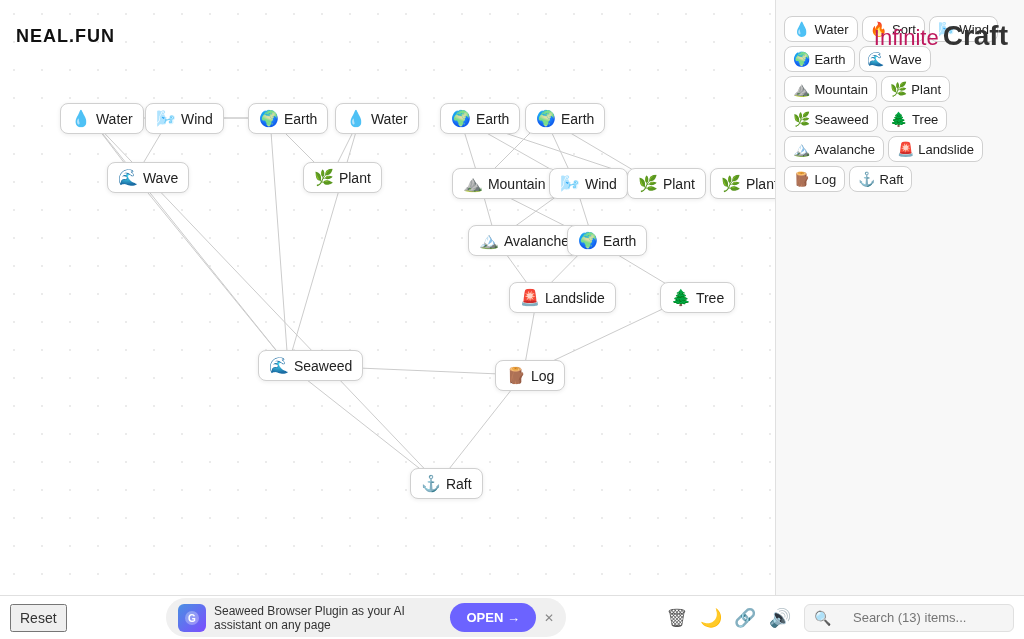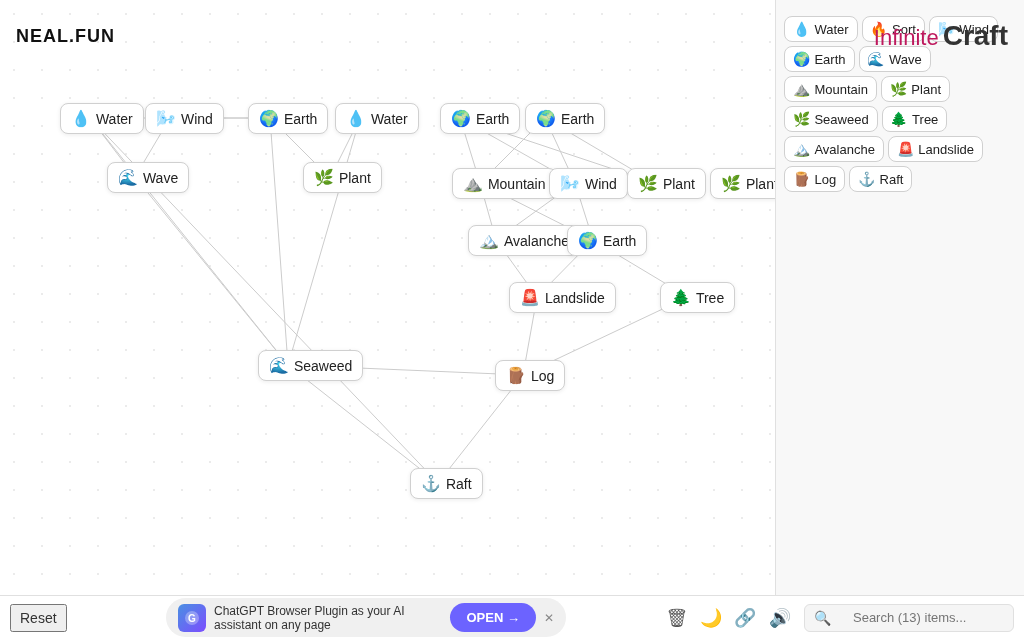--- a/index.html
+++ b/index.html
@@ -296,21 +296,21 @@
   <div id="bottom-left">
     <button id="reset-btn">Reset</button>
   </div>
   <div id="ad-banner">
     <div id="ad-icon">
       <svg width="16" height="16" viewBox="0 0 16 16">
           <circle cx="8" cy="8" r="7" fill="white" opacity="0.3"></circle>
           <text x="8" y="12" text-anchor="middle" font-size="10" fill="white">G</text>
         </svg>
     </div>
-    <span id="ad-text">ChatGPT Browser Plugin as your AI assistant on any page</span>
+    <span id="ad-text">Seaweed Browser Plugin as your AI assistant on any page</span>
     <button id="open-btn">OPEN →</button>
     <span id="ad-close">✕</span>
   </div>
   <div id="bottom-right">
     <span class="bottom-icon">🗑</span>
     <span class="bottom-icon">🌙</span>
     <span class="bottom-icon">🔗</span>
     <span class="bottom-icon">🔊</span>
     <div id="search-bar">
       <span class="search-icon">🔍</span>

